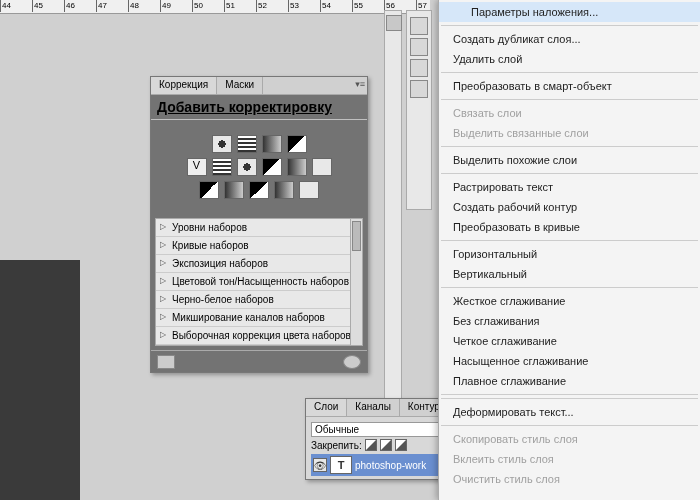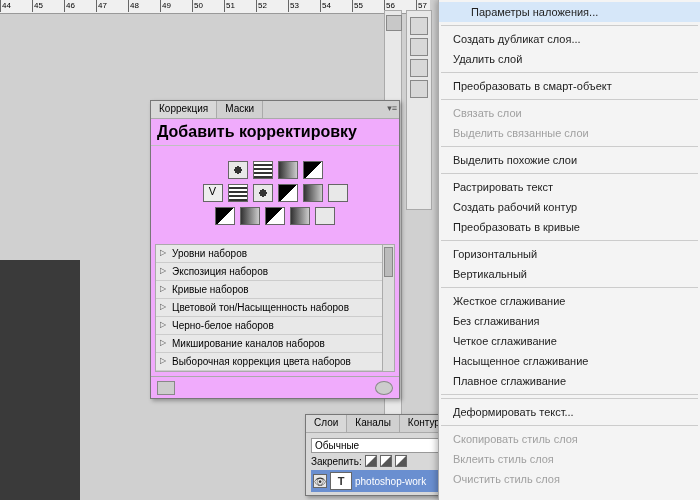--- a/index.html
+++ b/index.html
@@ -13,46 +13,46 @@
   .dark-panel { position: absolute; left: 0; top: 260px; width: 80px; height: 240px; background: #3a3a3a; }
 
   
   .rstrip { position: absolute; top: 10px; left: 384px; width: 18px; height: 460px; background: #e8e8e8; border: 1px solid #aaa; }
   .rstrip .ricon { width: 16px; height: 16px; margin: 4px 1px; background: #c8c8c8; border: 1px solid #888; }
 
   .rstrip2 { position: absolute; top: 10px; left: 406px; width: 26px; height: 200px; background: #e8e8e8; border: 1px solid #aaa; padding: 3px; }
   .rstrip2 .ricon { width: 18px; height: 18px; margin: 3px 0; background: #d8d8d8; border: 1px solid #888; }
 
   
-  .panel { position: absolute; left: 150px; top: 76px; width: 250px; background: #f0abfc; border: 1px solid #777; box-shadow: 2px 2px 4px rgba(0,0,0,0.3); margin-top: 24px; }
+  .panel { position: absolute; left: 150px; top: 76px; width: 218px; background: #737373; border: 1px solid #777; box-shadow: 2px 2px 4px rgba(0,0,0,0.3); }
   .panel-tabs { background: #d0d0d0; display: flex; height: 18px; border-bottom: 1px solid #aaa; position: relative; }
   .panel-tabs .tab { padding: 2px 8px; font-size: 10px; border-right: 1px solid #aaa; }
   .panel-tabs .tab.active { background: #d8d8d8; }
   .panel-tabs .menu { position: absolute; right: 2px; top: 2px; font-size: 9px; color: #555; }
-  .panel-label { padding: 4px 6px; font-size: 16px; font-weight: bold; border-bottom: 1px solid #c0c0c0; }
+  .panel-label { padding: 4px 6px; font-size: 14px; font-weight: bold; border-bottom: 1px solid #c0c0c0; text-decoration: underline; }
   .icon-grid { padding: 10px 6px; text-align: center; }
   .icon-row { margin: 5px 0; display: flex; justify-content: center; gap: 5px; }
   .adj-icon { width: 20px; height: 18px; background: linear-gradient(135deg,#fff 0%,#fff 49%,#555 51%,#555 100%); border: 1px solid #666; display: inline-block; }
   .adj-icon.a1 { background: radial-gradient(circle,#333 30%, transparent 31%), #e8e8e8; }
   .adj-icon.a2 { background: repeating-linear-gradient(0deg,#333,#333 2px,#fff 2px,#fff 4px); }
   .adj-icon.a3 { background: linear-gradient(90deg,#333,#ccc); }
   .adj-icon.a4 { background: #e8e8e8; position:relative; }
   .adj-icon.a5 { background: linear-gradient(135deg,#000 0 50%,#fff 50% 100%); }
 
   .preset-list { background: #e8e8e8; margin: 4px; border: 1px solid #aaa; position: relative; }
   .preset-item { padding: 3px 6px 3px 16px; font-size: 10px; border-bottom: 1px solid #ccc; position: relative; cursor: default; }
   .preset-item::before { content: "▷"; position: absolute; left: 4px; font-size: 8px; color: #555; }
   .preset-scroll { position: absolute; right: 0; top: 0; bottom: 0; width: 12px; background: #ddd; border-left: 1px solid #aaa; }
   .preset-scroll .thumb { position:absolute; top:2px; left:1px; right:1px; height:30px; background:#bbb; border:1px solid #888; }
 
   .panel-footer { height: 22px; border-top: 1px solid #aaa; display: flex; justify-content: space-between; padding: 2px 6px; align-items: center; }
   .panel-footer .fi { width: 18px; height: 14px; background: #ccc; border: 1px solid #888; }
 
   
-  .layers-panel { position: absolute; left: 305px; top: 398px; width: 140px; background: #d8d8d8; border: 1px solid #777; box-shadow: 2px 2px 4px rgba(0,0,0,0.3); margin-top: 16px; }
+  .layers-panel { position: absolute; left: 305px; top: 398px; width: 140px; background: #d8d8d8; border: 1px solid #777; box-shadow: 2px 2px 4px rgba(0,0,0,0.3); }
   .layers-panel .lp-body { padding: 3px 5px; font-size: 10px; }
   .lp-row { display: flex; gap: 3px; align-items: center; margin: 2px 0; }
   .lp-select { flex:1; background:#fff; border:1px solid #999; padding:1px 3px; font-size:10px; }
   .lp-layer { display:flex; align-items:center; background:#6a8fd0; color:#fff; padding:2px; margin-top:3px; gap:3px; }
   .lp-layer .eye { width:14px; height:14px; background:#e8e8e8; border:1px solid #666; display:flex; align-items:center; justify-content:center; color:#333; font-size:10px;}
   .lp-layer .thumb { width:22px; height:18px; background:#fff; border:1px solid #666; display:flex; align-items:center; justify-content:center; color:#333; font-size:11px; font-weight:bold;}
 
   
   .ctx { position: absolute; right: 0; top: 0; width: 262px; bottom: 0; background: #f4f4f4; border-left: 1px solid #aaa; box-shadow: -2px 0 6px rgba(0,0,0,0.25); overflow: hidden; padding-top: 2px; }
   .ctx-item { padding: 4px 14px; font-size: 11px; color: #222; cursor: default; }
@@ -119,22 +119,22 @@
     <div class="icon-row">
       <span class="adj-icon a5"></span>
       <span class="adj-icon a3"></span>
       <span class="adj-icon a5"></span>
       <span class="adj-icon a3"></span>
       <span class="adj-icon a4"></span>
     </div>
   </div>
   <div class="preset-list" id="preset-list">
     <div class="preset-item">Уровни наборов</div>
+      <div class="preset-item">Кривые наборов</div>
       <div class="preset-item">Экспозиция наборов</div>
-      <div class="preset-item">Кривые наборов</div>
       <div class="preset-item">Цветовой тон/Насыщенность наборов</div>
       <div class="preset-item">Черно-белое наборов</div>
       <div class="preset-item">Микширование каналов наборов</div>
       <div class="preset-item">Выборочная коррекция цвета наборов</div>
       <div class="preset-scroll">
         <div class="thumb"></div>
       </div>
   </div>
   <div class="panel-footer">
     <div class="fi"></div>

